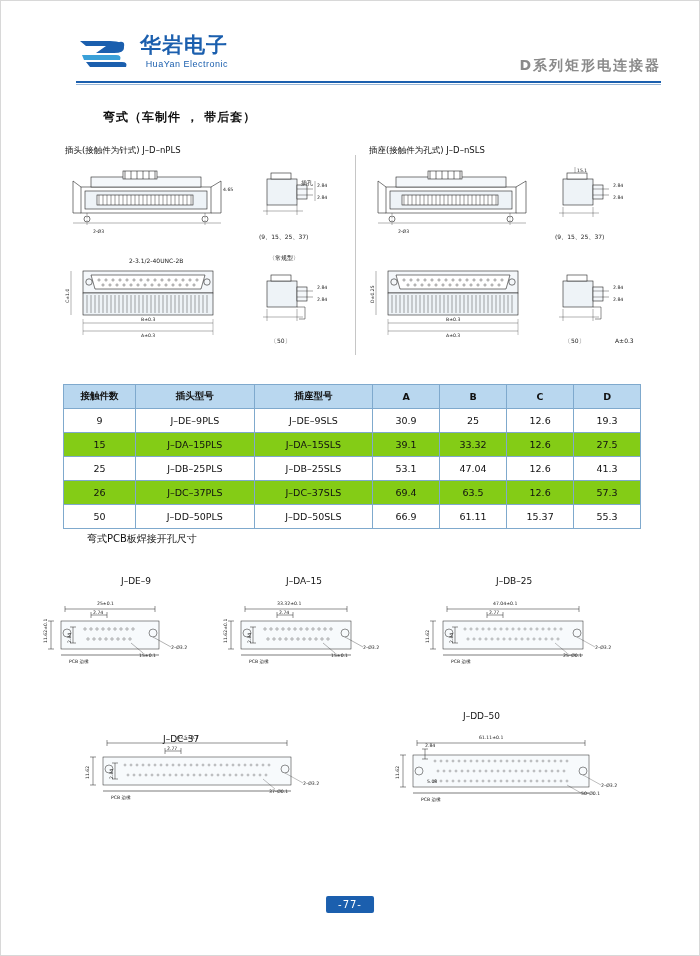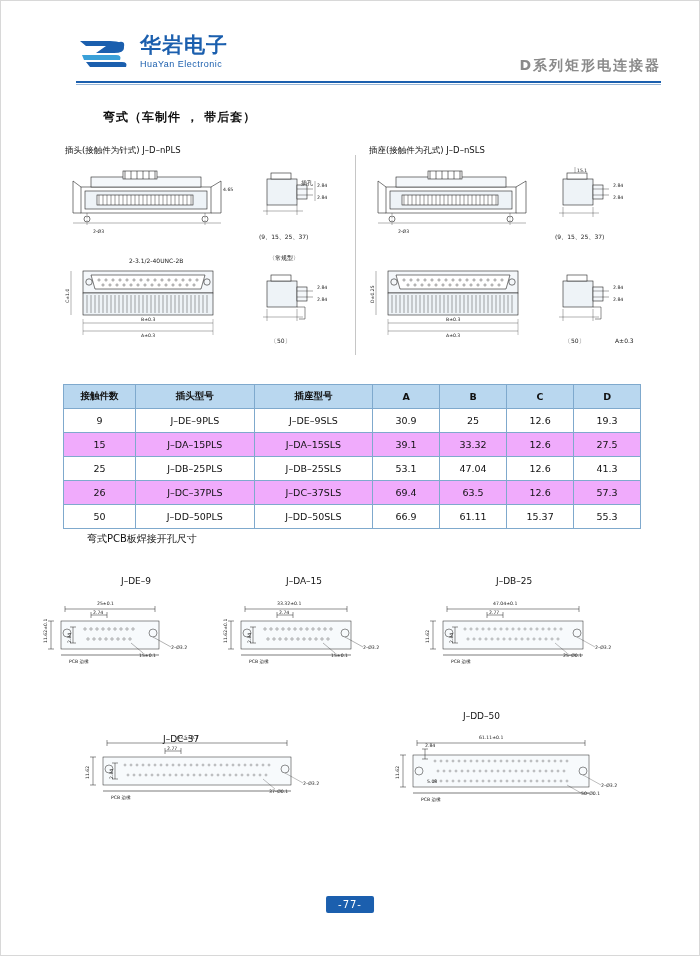--- a/index.html
+++ b/index.html
@@ -11,21 +11,21 @@
     position:relative;
     overflow:hidden;
   }
   .page{
     position:absolute;left:0;top:0;width:700px;height:956px;
     border:1px solid #d8d8d8;box-sizing:border-box;
     background:#fff;
   }
   
   .header{
-    position:absolute;left:40px;top:30px;width:620px;height:60px;
+    position:absolute;left:40px;top:30px;width:620px;height:60px;text-align:right;
   }
   .logo-wrap{position:absolute;left:35px;top:0px;display:flex;align-items:center;gap:8px;}
   .logo-mark{width:56px;height:42px;position:relative;}
   .logo-mark svg{display:block;}
   .logo-text{line-height:1;}
   .logo-cn{font-size:21px;font-weight:bold;color:#1b5fae;letter-spacing:1px;font-family:"DejaVu Sans",sans-serif;}
   .logo-en{font-size:9px;color:#1b5fae;letter-spacing:.5px;margin-top:4px;}
   .header-title{
     position:absolute;right:0;top:26px;
     font-size:14px;font-weight:bold;color:#8a8a8a;letter-spacing:2px;
@@ -61,21 +61,21 @@
     border-collapse:collapse;font-size:9.5px;
     font-family:"DejaVu Sans",sans-serif;
   }
   .tbl th{
     background:#b9d7ef;border:1px solid #7fa9cd;color:#111;
     height:21px;font-weight:bold;
   }
   .tbl td{
     border:1px solid #7fa9cd;text-align:center;height:21px;color:#111;
   }
-  .tbl tr.alt td{background:#f0abfc;}
+  .tbl tr.alt td{background:#84cc16;}
   .tbl tr.plain td{background:#ffffff;}
   .c0{width:72px;}.c1{width:120px;}.c2{width:120px;}
   .c3{width:66px;}.c4{width:66px;}.c5{width:66px;}.c6{width:66px;}
   
   .pcb-title{
     position:absolute;left:86px;top:531px;font-size:10px;color:#111;
     font-family:"DejaVu Sans",sans-serif;
   }
   .pcb-name{
     position:absolute;font-size:9px;color:#111;font-family:"DejaVu Sans",sans-serif;

